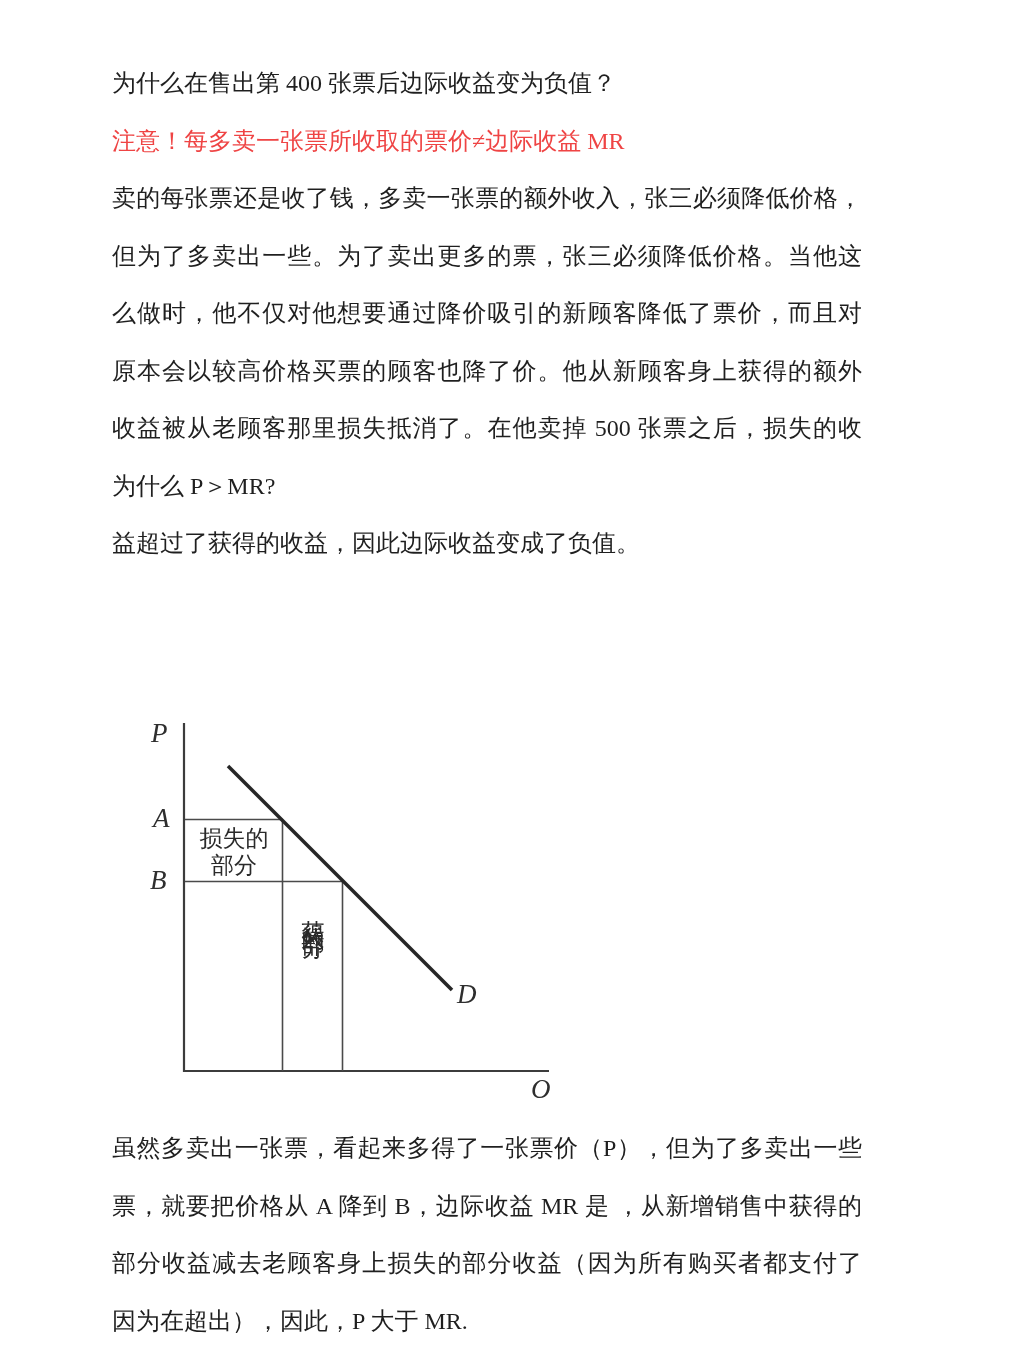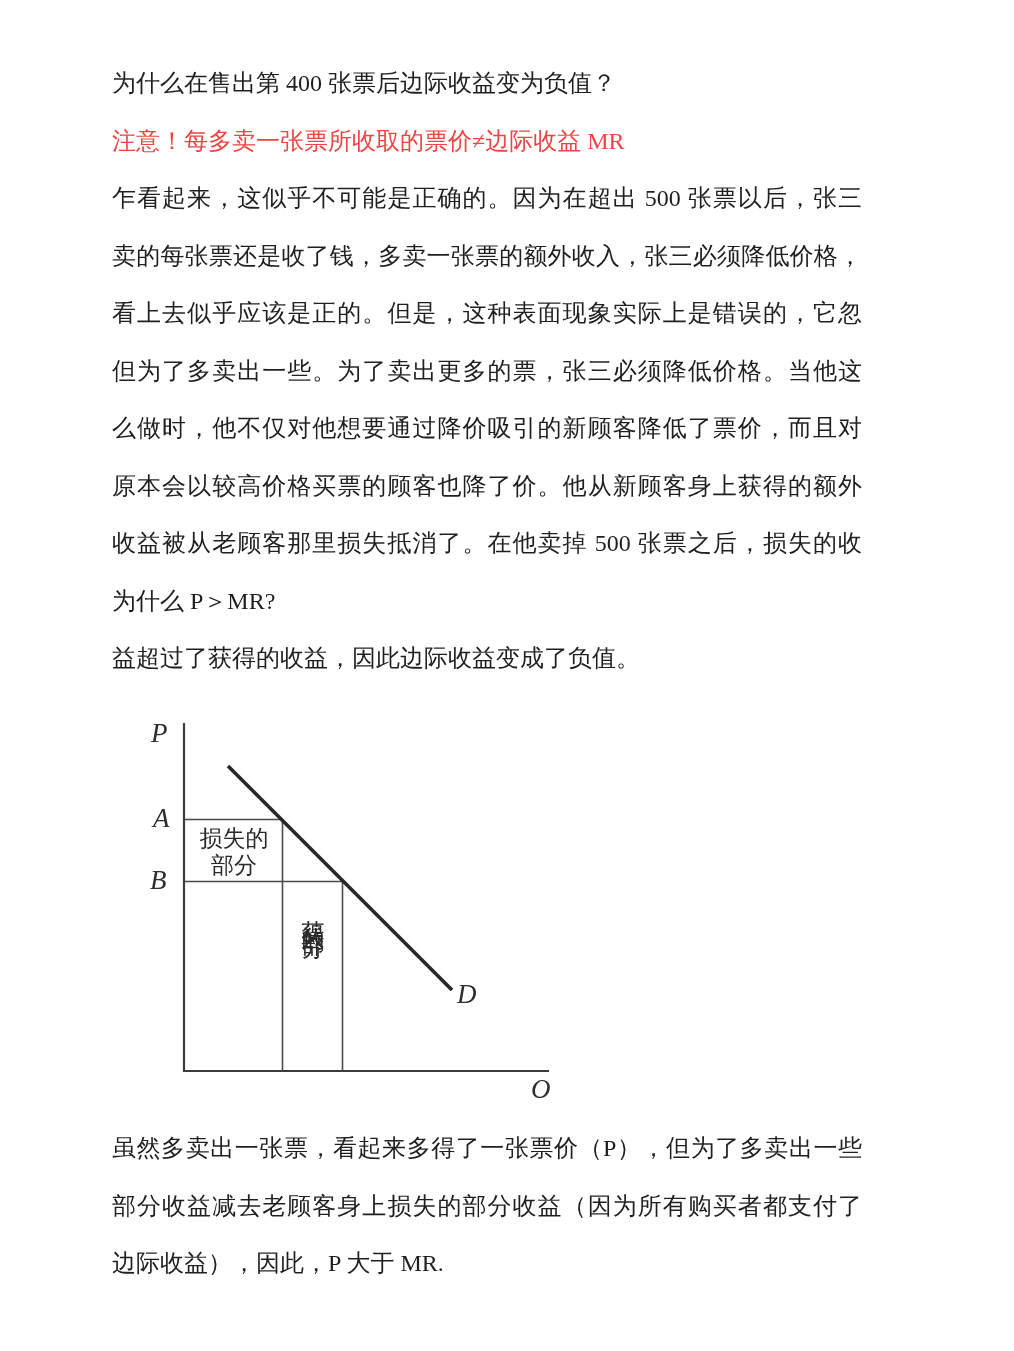--- a/index.html
+++ b/index.html
@@ -71,23 +71,21 @@
   }
 </style>
 </head>
 <body>
 
 <div class="page">
 
   <div class="textblock tb1">
     <div class="line heading">为什么在售出第 400 张票后边际收益变为负值？</div>
     <div class="line notice">注意！每多卖一张票所收取的票价≠边际收益 MR</div>
-    <div class="line j">乍看起来，这似乎不可能是正确的。因为在超出 500 张票以后，张三</div>
     <div class="line j">卖的每张票还是收了钱，多卖一张票的额外收入，张三必须降低价格，</div>
-    <div class="line j">看上去似乎应该是正的。但是，这种表面现象实际上是错误的，它忽</div>
     <div class="line j">但为了多卖出一些。为了卖出更多的票，张三必须降低价格。当他这</div>
     <div class="line j">么做时，他不仅对他想要通过降价吸引的新顾客降低了票价，而且对</div>
     <div class="line j">原本会以较高价格买票的顾客也降了价。他从新顾客身上获得的额外</div>
     <div class="line j">收益被从老顾客那里损失抵消了。在他卖掉 500 张票之后，损失的收</div>
     <div class="line">为什么 P＞MR?</div>
     <div class="line">益超过了获得的收益，因此边际收益变成了负值。</div>
   </div>
 
   <div class="diagram">
     <svg width="1014" height="405" viewBox="0 0 1014 405">
@@ -113,17 +111,18 @@
     <span class="axis-label" style="left:531px; top:366px;">O</span>
     <div class="lost-label">
       <span>损失的</span>
       <span>部分</span>
     </div>
     <div class="gained-label">获得的部分</div>
   </div>
 
   <div class="textblock tb2">
     <div class="line j">虽然多卖出一张票，看起来多得了一张票价（P），但为了多卖出一些</div>
+    <div class="line j">票，就要把价格从 A 降到 B，边际收益 MR 是 ，从新增销售中获得的</div>
     <div class="line j">部分收益减去老顾客身上损失的部分收益（因为所有购买者都支付了</div>
-    <div class="line">边际收益），因此，P 大于 MR.</div>
+    <div class="line">因为在超出），因此，P 大于 MR.</div>
   </div>
 
 </div>
 
 </body></html>

